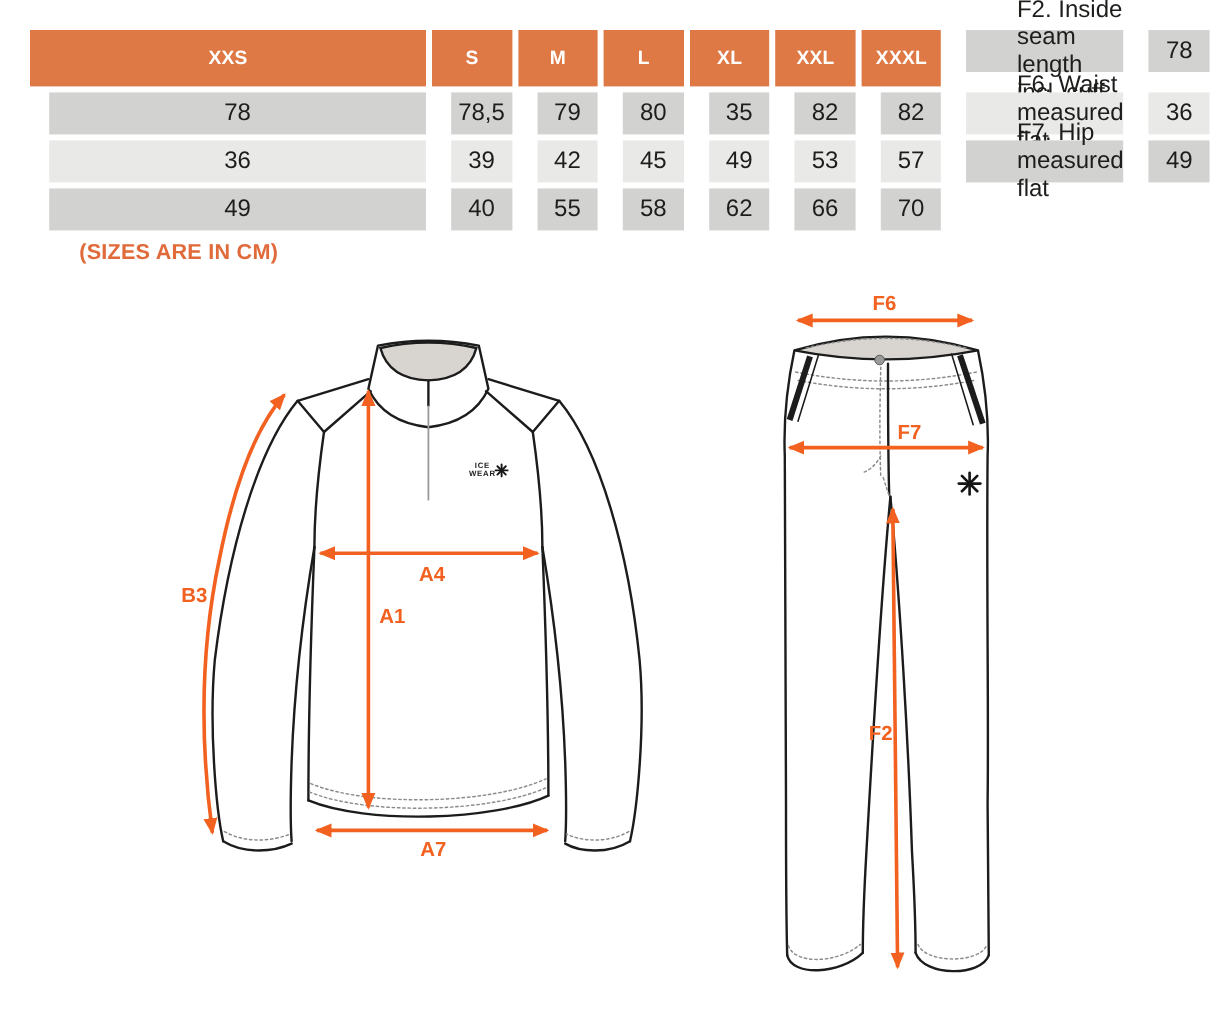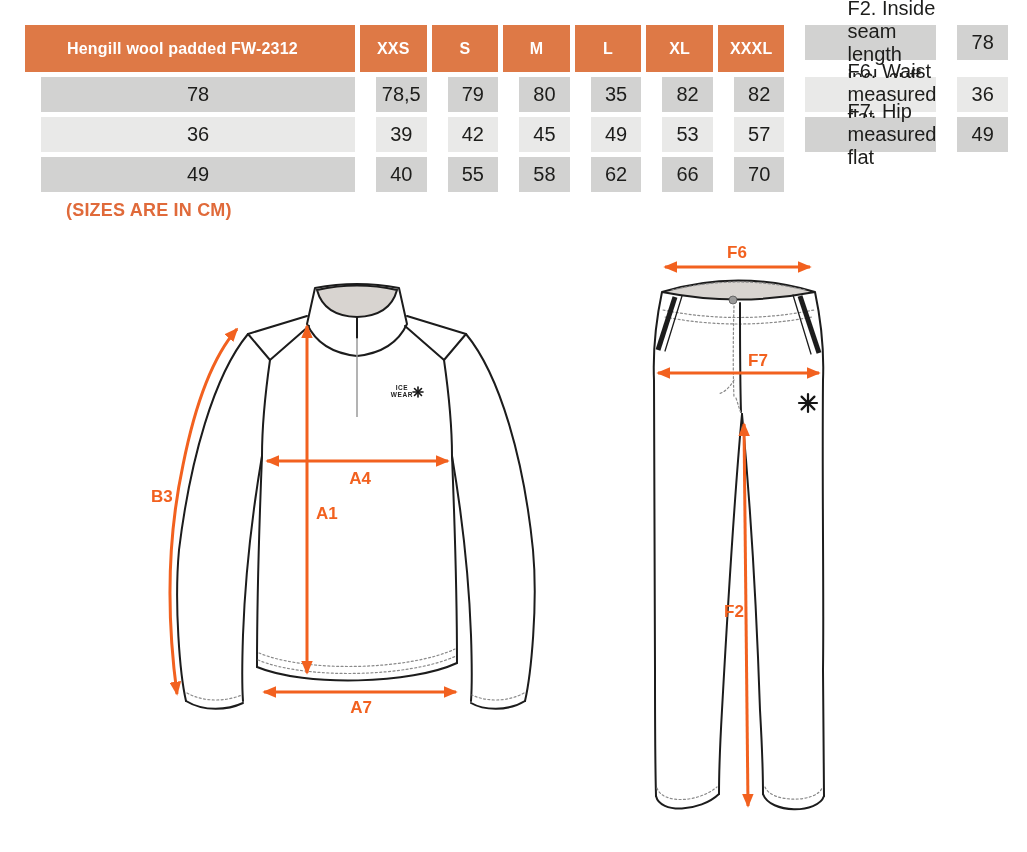--- a/index.html
+++ b/index.html
@@ -48,26 +48,26 @@
   .logo-txt { font-family:"Liberation Sans",sans-serif; font-size:6.5px; font-weight:bold;
               fill:#222; letter-spacing:.6px; }
   .flake    { stroke:#161616; stroke-linecap:round; }
 </style>
 </head>
 <body>
 
 <div class="page">
 
   <div class="size-grid" id="size-grid">
-      <div class="th label-col">Hengill wool padded FW-2312</div>
       <div class="th">XXS</div>
       <div class="th">S</div>
       <div class="th">M</div>
       <div class="th">L</div>
       <div class="th">XL</div>
+      <div class="th">XXL</div>
       <div class="th">XXXL</div>
       <div class="td label-col dark">F2. Inside seam length incl. cuff</div>
       <div class="td dark">78</div>
       <div class="td dark">78</div>
       <div class="td dark">78,5</div>
       <div class="td dark">79</div>
       <div class="td dark">80</div>
       <div class="td dark">35</div>
       <div class="td dark">82</div>
       <div class="td dark">82</div>

